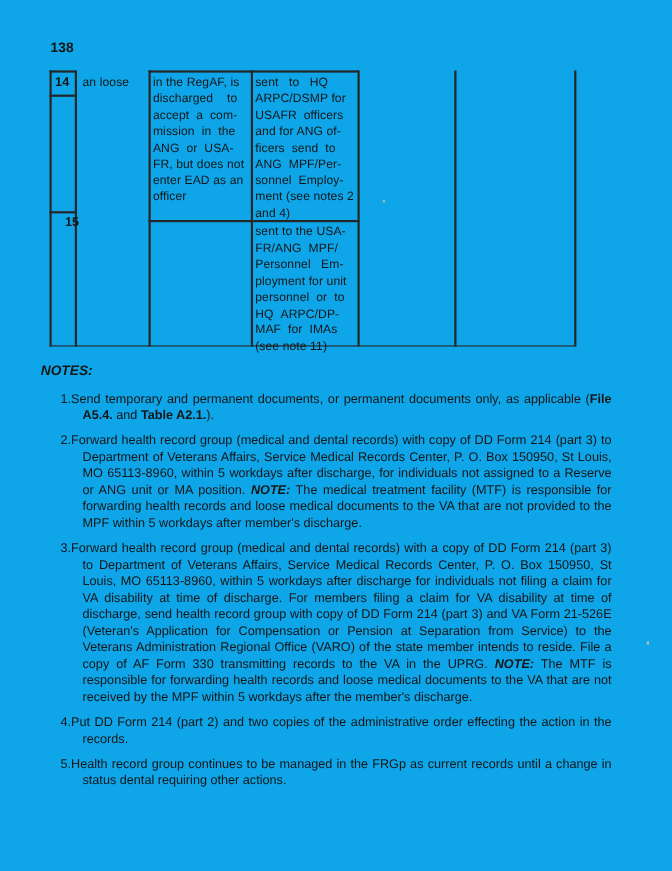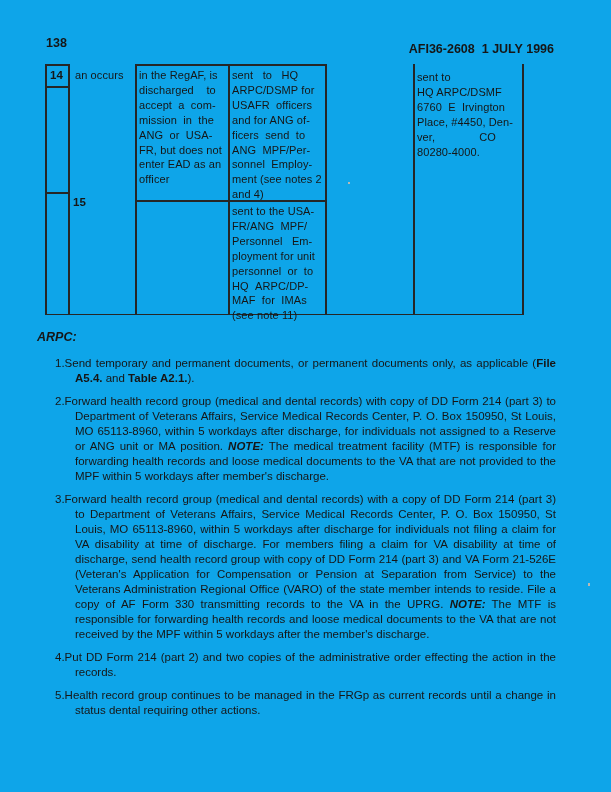--- a/index.html
+++ b/index.html
@@ -49,77 +49,70 @@
   .note .b { font-weight: bold; }
   .note .bi { font-weight: bold; font-style: italic; }
   .speck { position: absolute; background: #b9b9b4; }
 </style>
 </head>
 <body>
 
 <div class="page">
 
   <div class="page-num">138</div>
-  <div class="header-right">AFI36-2608&nbsp; 1 JULY 1996</div>
 
   <div class="tbl">
 
     <div class="vline" style="left:0; top:0; height:251px;"></div>
     <div class="vline" style="left:23px; top:0; height:251px;"></div>
     <div class="vline" style="left:90px; top:0; height:251px;"></div>
     <div class="vline" style="left:183px; top:0; height:251px;"></div>
     <div class="vline" style="left:280px; top:0; height:251px;"></div>
     <div class="vline" style="left:368px; top:0; height:251px;"></div>
     <div class="vline" style="left:477px; top:0; height:251px;"></div>
 
     <div class="hline" style="left:0; top:0; width:24px;"></div>
     <div class="hline" style="left:90px; top:0; width:191px;"></div>
     <div class="hline" style="left:0; top:22px; width:24px;"></div>
     <div class="hline" style="left:0; top:128px; width:24px;"></div>
     <div class="hline" style="left:90px; top:136px; width:191px;"></div>
     <div class="hline" style="left:0; top:249.5px; width:478px;"></div>
 
     <div class="cell rule-num" style="left:0; top:4px; width:23px; text-align:center;">14</div>
-    <div class="cell" style="left:30px; top:4px; width:56px;">an occurs</div>
+    <div class="cell" style="left:30px; top:4px; width:56px;">an loose</div>
     <div class="cell" style="left:94px; top:4px; width:86px;">in the RegAF, is
 discharged&nbsp;&nbsp;&nbsp;&nbsp;to
 accept&nbsp;&nbsp;a&nbsp;&nbsp;com-
 mission&nbsp;&nbsp;in&nbsp;&nbsp;the
 ANG&nbsp;&nbsp;or&nbsp;&nbsp;USA-
 FR, but does not
 enter EAD as an
 officer</div>
     <div class="cell" style="left:187px; top:4px; width:91px;">sent&nbsp;&nbsp;&nbsp;to&nbsp;&nbsp;&nbsp;HQ
 ARPC/DSMP for
 USAFR&nbsp; officers
 and for ANG of-
 ficers&nbsp;&nbsp;send&nbsp;&nbsp;to
 ANG&nbsp; MPF/Per-
 sonnel&nbsp; Employ-
 ment (see notes 2
 and 4)</div>
-    <div class="cell" style="left:372px; top:6px; width:103px;">sent to
-HQ ARPC/DSMF
-6760&nbsp;&nbsp;E&nbsp;&nbsp;Irvington
-Place, #4450, Den-
-ver,&nbsp;&nbsp;&nbsp;&nbsp;&nbsp;&nbsp;&nbsp;&nbsp;&nbsp;&nbsp;&nbsp;&nbsp;&nbsp;&nbsp;CO
-80280-4000.</div>
 
-    <div class="cell rule-num" style="left:0; top:131px; width:41px; text-align:right;">15</div>
+    <div class="cell rule-num" style="left:0; top:131px; width:41px; text-align:center;">15</div>
     <div class="cell" style="left:187px; top:140px; width:91px;">sent to the USA-
 FR/ANG&nbsp;&nbsp;MPF/
 Personnel&nbsp;&nbsp;&nbsp;Em-
 ployment for unit
 personnel&nbsp;&nbsp;or&nbsp;&nbsp;to
 HQ&nbsp;&nbsp;ARPC/DP-
 MAF&nbsp; for&nbsp; IMAs
 (see note 11)</div>
   </div>
 
-  <div class="notes-title">ARPC:</div>
+  <div class="notes-title">NOTES:</div>
   <div class="notes">
     <div class="note"><span>1.</span><span><span>Send temporary and permanent documents, or permanent documents only, as applicable (</span><span class="b">File A5.4.</span><span> and </span><span class="b">Table A2.1.</span><span>).</span></span></div>
     <div class="note"><span>2.</span><span><span>Forward health record group (medical and dental records) with copy of DD Form 214 (part 3) to Department of Veterans Affairs, Service Medical Records Center, P. O. Box 150950, St Louis, MO 65113-8960, within 5 workdays after discharge, for individuals not assigned to a Reserve or ANG unit or MA position.  </span><span class="bi">NOTE:</span><span>  The medical treatment facility (MTF) is responsible for forwarding health records and loose medical documents to the VA that are not provided to the MPF within 5 workdays after member's discharge.</span></span></div>
     <div class="note"><span>3.</span><span><span>Forward health record group (medical and dental records) with a copy of DD Form 214 (part 3) to Department of Veterans Affairs, Service Medical Records Center, P. O. Box 150950, St Louis, MO 65113-8960, within 5 workdays after discharge for individuals not filing a claim for VA disability at time of discharge.  For members filing a claim for VA disability at time of discharge, send health record group with copy of DD Form 214 (part 3) and VA Form 21-526E (Veteran's Application for Compensation or Pension at Separation from Service) to the Veterans Administration Regional Office (VARO) of the state member intends to reside. File a copy of AF Form 330 transmitting records to the VA in the UPRG.  </span><span class="bi">NOTE:</span><span>  The MTF is responsible for forwarding health records and loose medical documents to the VA that are not received by the MPF within 5 workdays after the member's discharge.</span></span></div>
     <div class="note"><span>4.</span><span><span>Put DD Form 214 (part 2) and two copies of the administrative order effecting the action in the records.</span></span></div>
     <div class="note"><span>5.</span><span><span>Health record group continues to be managed in the FRGp as current records until a change in status dental requiring other actions.</span></span></div>
   </div>
 
   <div class="speck" style="left:348px; top:182px; width:2px; height:2px;"></div>
   <div class="speck" style="left:588px; top:583px; width:2px; height:3px;"></div>

